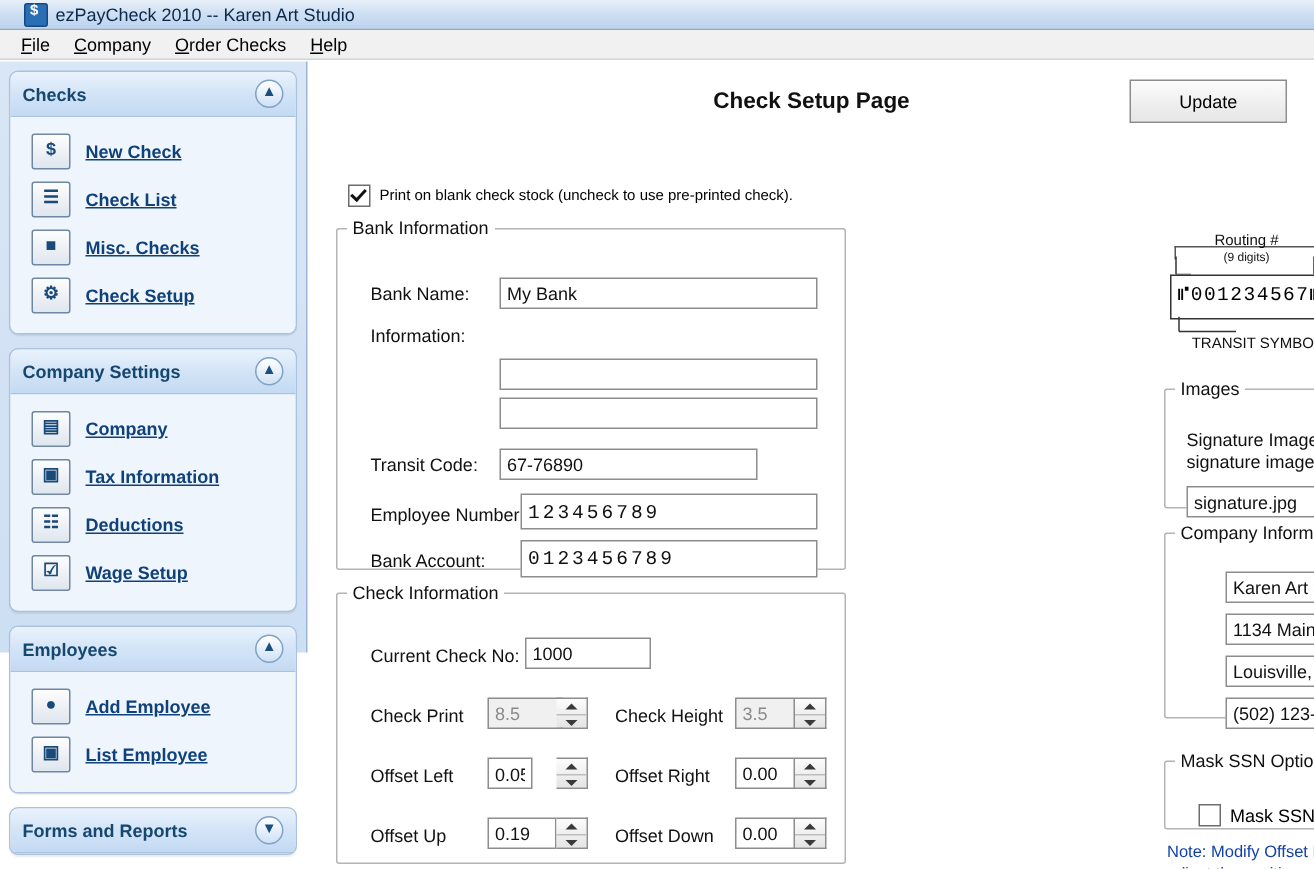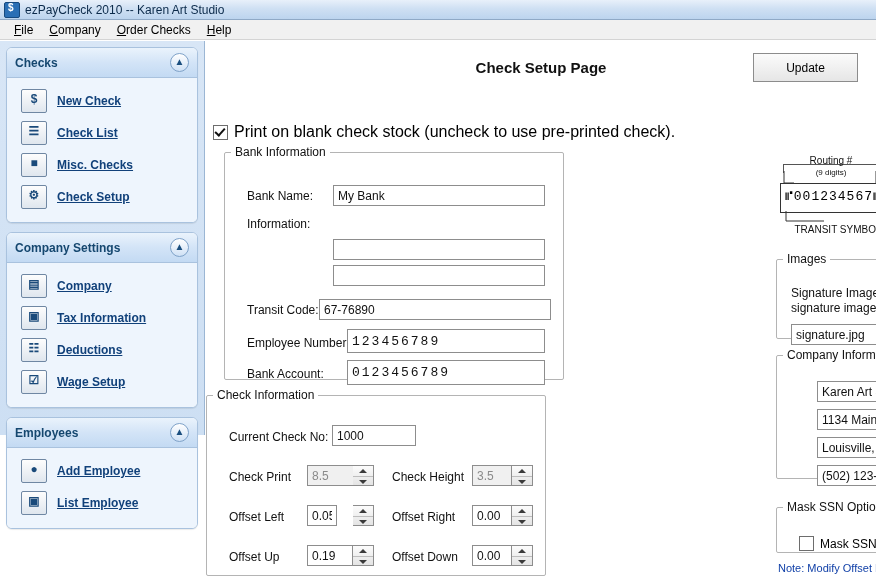--- a/index.html
+++ b/index.html
@@ -15,21 +15,21 @@
     overflow: hidden;
     position: relative;
   }
   
   .titlebar {
     height: 20px;
     background: linear-gradient(to bottom, #e8f0fa 0%, #cfe0f3 45%, #bcd4ee 100%);
     border-bottom: 1px solid #8fa9c6;
     display: flex;
     align-items: center;
-    padding-left: 4px;
+    padding-left: 16px;
     box-sizing: border-box;
   }
   .title-icon {
     width: 14px; height: 14px;
     background: #2a6fb5;
     border: 1px solid #15497f;
     border-radius: 2px;
     margin-right: 5px;
     position: relative;
   }
@@ -168,24 +168,24 @@
     right: 18px; top: 12px;
     width: 105px; height: 29px;
     background: linear-gradient(to bottom,#fbfbfb,#e6e6e6);
     border: 1px solid #8c8c8c;
     font-size: 12px;
     color: #000;
     cursor: pointer;
   }
   .chk-row {
     position: absolute;
-    left: 7px; top: 82px;
+    left: 26px; top: 82px;
     display: flex;
     align-items: center;
-    font-size: 16px;
+    font-size: 10px;
   }
   .cbox {
     width: 13px; height: 13px;
     border: 1px solid #6d6d6d;
     background: #fff;
     margin-right: 6px;
     position: relative;
   }
   .cbox.checked::after {
     content: "";
@@ -393,20 +393,26 @@
         </div>
         <div class="nav-row">
           <span class="nav-ico">
               <span>▣</span>
             </span>
           <span class="nav-link">List Employee</span>
         </div>
       </div>
     </div>
 
+    <div class="panel">
+      <div class="panel-head">
+        <span class="panel-title">Forms and Reports</span>
+        <span class="chev">▼</span>
+      </div>
+    </div>
   </div>
 
   <div class="content">
 
     <div class="page-title">Check Setup Page</div>
     <button class="update-btn">Update</button>
 
     <div class="chk-row">
       <span class="cbox checked"></span>
       <span>Print on blank check stock (uncheck to use pre-printed check).</span>
@@ -416,30 +422,30 @@
       <legend>Bank Information</legend>
 
       <div class="lbl" style="left:22px; top:30px;">Bank Name:</div>
       <input class="tbox" style="left: 108px; top: 26px; width: 212px;" value="My Bank">
 
       <div class="lbl" style="left:22px; top:58px;">Information:</div>
       <input class="tbox" style="left: 108px; top: 80px; width: 212px;" value="">
       <input class="tbox" style="left: 108px; top: 106px; width: 212px;" value="">
 
       <div class="lbl" style="left:22px; top:144px;">Transit Code:</div>
-      <input class="tbox" style="left: 94px; top: 140px; width: 232px;" value="67-76890">
+      <input class="tbox" style="left: 108px; top: 140px; width: 172px;" value="67-76890">
 
       <div class="lbl" style="left:22px; top:177px;">Employee Number:</div>
       <input class="tbox micr" style="left: 122px; top: 170px; width: 198px; height: 24px;" value="123456789">
 
       <div class="lbl" style="left:22px; top:208px;">Bank Account:</div>
       <input class="tbox micr" style="left: 122px; top: 201px; width: 198px; height: 25px;" value="0123456789">
     </fieldset>
 
-    <fieldset class="grp" style="left:0; top:347px; width:340px; height:188px;">
+    <fieldset class="grp" style="left:18px; top:347px; width:340px; height:188px;">
       <legend>Check Information</legend>
 
       <div class="lbl" style="left:22px; top:28px;">Current Check No:</div>
       <input class="tbox" style="left: 125px; top: 23px; width: 84px;" value="1000">
 
       <div class="lbl" style="left:22px; top:68px;">Check Print</div>
       <input class="tbox disabled" style="left: 100px; top: 63px; width: 50px;" value="8.5">
       <div class="spin" style="left:146px; top:63px;">
           <div class="up"></div>
           <div class="dn"></div>

